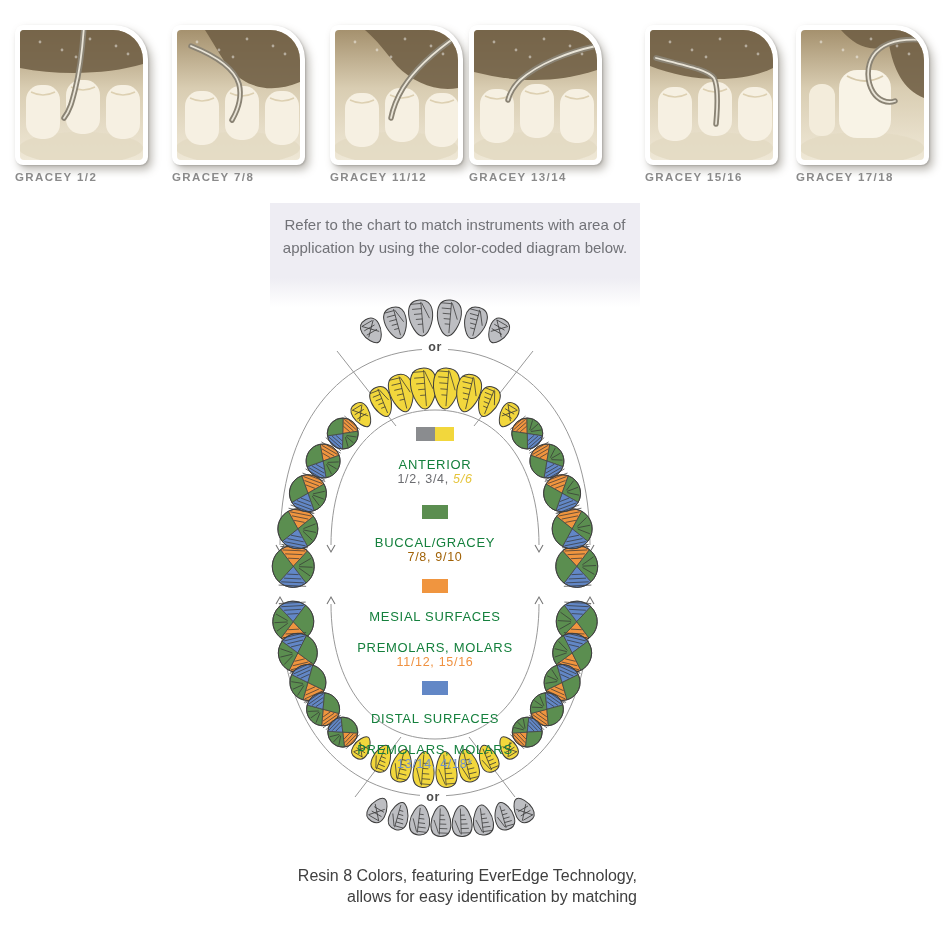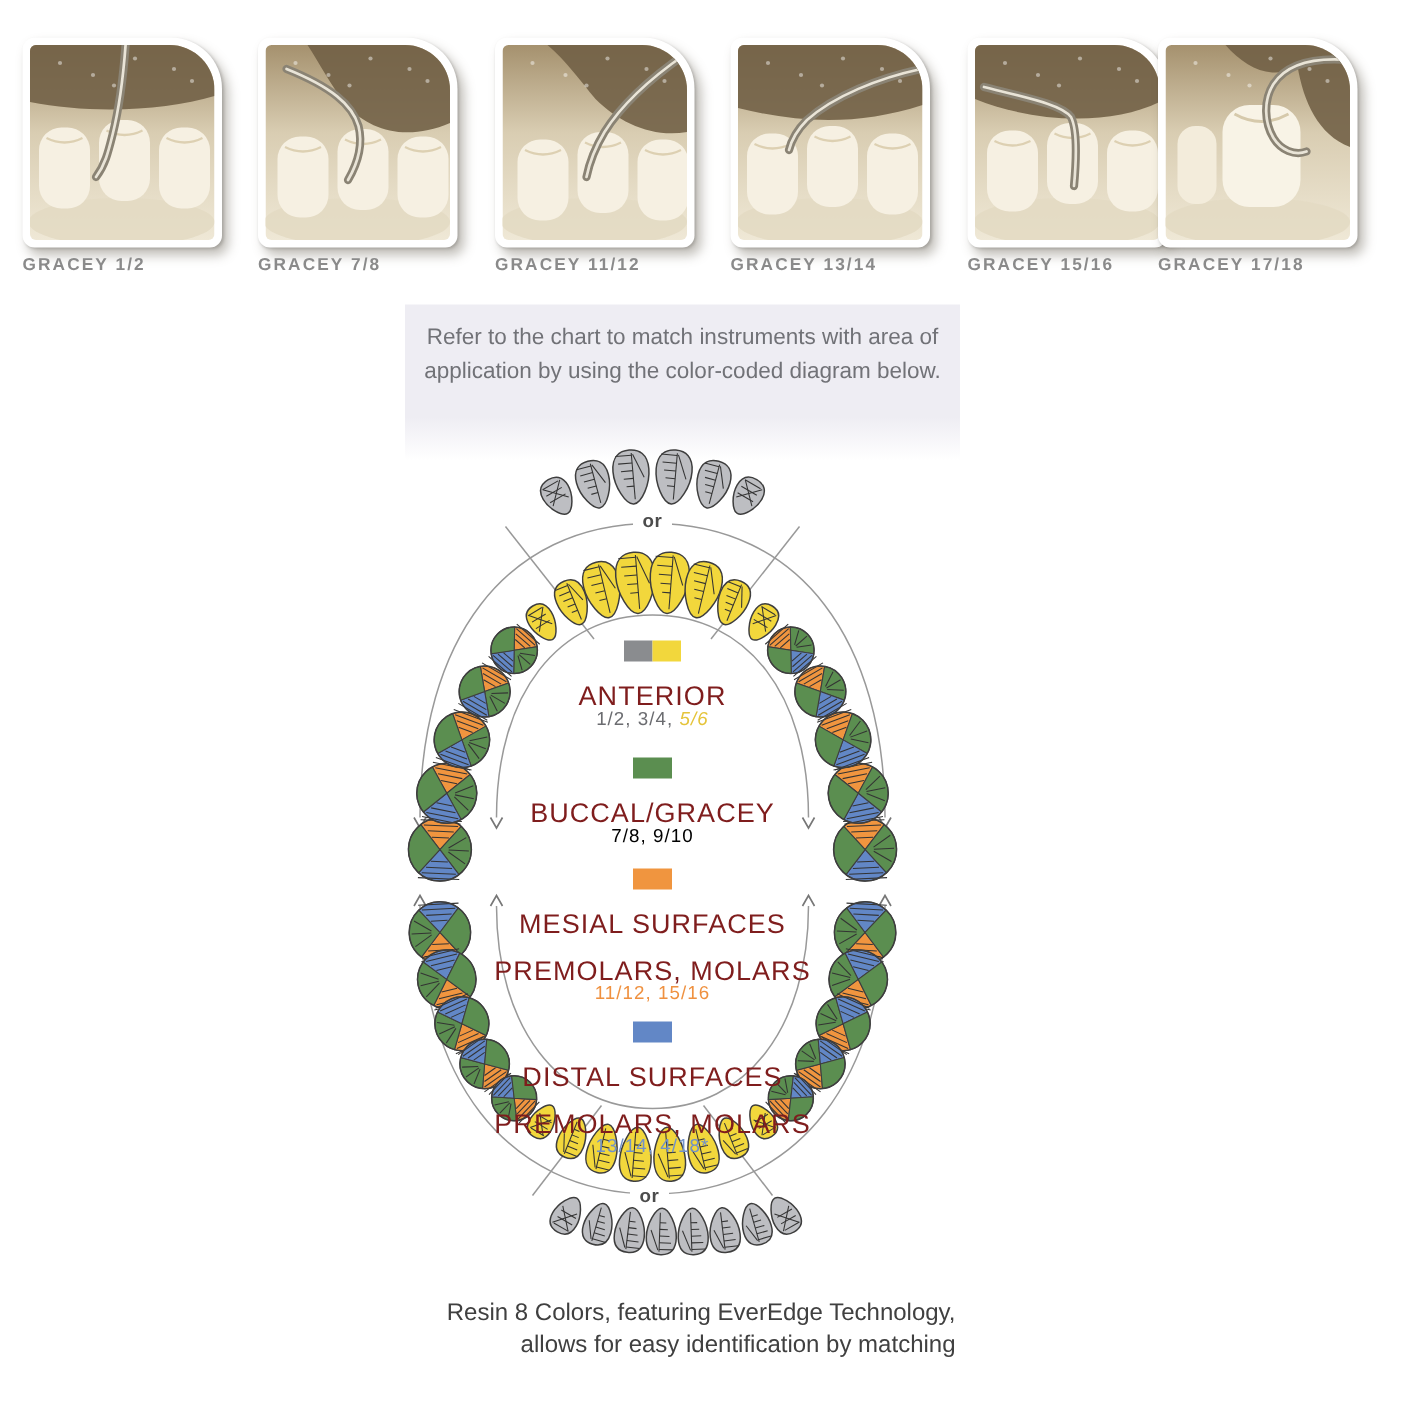--- a/index.html
+++ b/index.html
@@ -25,21 +25,21 @@
   
   #arch-svg{position:absolute;left:230px;top:290px;width:420px;height:560px;pointer-events:none;}
 
   
   .legend{position:absolute;left:285px;top:427px;width:300px;text-align:center;}
   .legend-item{margin-bottom:0;}
   .swatch-row{height:14px;margin-bottom:5px;font-size:0;}
   .swatch{display:inline-block;height:14px;vertical-align:top;}
   .swatch.half{width:19px;}
   .swatch.full{width:26px;}
-  .legend-title{font-size:18px;line-height:15px;color:#7f1d1d;letter-spacing:.7px;margin-top:16px;}
+  .legend-title{font-size:13px;line-height:15px;color:#15803d;letter-spacing:.7px;margin-top:16px;}
   .legend-nums{font-size:12.5px;line-height:15px;letter-spacing:.7px;color:#6b6c70;}
   .gap-a{height:18px;} .gap-b{height:14px;} .gap-c{height:11px;}
 
   
   .footer{position:absolute;left:297px;top:866px;width:340px;}
   .footer .line{font-size:16px;line-height:20.5px;color:#404040;text-align:right;}
 </style>
 </head>
 <body>
 
@@ -125,21 +125,21 @@
         <circle cx="42" cy="20" r="1.4" fill="#ffffff" opacity="0.45"></circle>
         <circle cx="70" cy="9" r="1.4" fill="#ffffff" opacity="0.45"></circle>
         <circle cx="96" cy="16" r="1.4" fill="#ffffff" opacity="0.45"></circle>
         <circle cx="56" cy="27" r="1.4" fill="#ffffff" opacity="0.45"></circle>
         <circle cx="108" cy="24" r="1.4" fill="#ffffff" opacity="0.45"></circle>
         <path d="M 122,6 C 96,24 78,42 68,58 C 62,68 58,78 56,88" fill="none" stroke="#8a8374" stroke-width="5.5" stroke-linecap="round"></path>
         <path d="M 122,6 C 96,24 78,42 68,58 C 62,68 58,78 56,88" fill="none" stroke="#e9e4d7" stroke-width="1.8" stroke-linecap="round"></path>
       </svg>
     <div class="card-label">GRACEY 11/12</div>
   </div>
-  <div class="card" style="left:487px">
+  <div class="card" style="left:469px">
     <svg class="photo" id="photo-3" viewBox="0 0 123 130">
         <defs>
           <linearGradient id="bg3" x1="0" y1="0" x2="0" y2="1">
             <stop offset="0" stop-color="#a5916e"></stop>
             <stop offset="0.45" stop-color="#d9cdb2"></stop>
             <stop offset="1" stop-color="#efe8d6"></stop>
           </linearGradient>
         </defs>
         <rect x="0" y="0" width="123" height="130" fill="url(#bg3)"></rect>
         <path d="M0,0 H123 V40 C 80,54 40,52 0,42 Z" fill="#6f5e44" opacity="0.88"></path>
@@ -183,21 +183,21 @@
         <circle cx="42" cy="20" r="1.4" fill="#ffffff" opacity="0.45"></circle>
         <circle cx="70" cy="9" r="1.4" fill="#ffffff" opacity="0.45"></circle>
         <circle cx="96" cy="16" r="1.4" fill="#ffffff" opacity="0.45"></circle>
         <circle cx="56" cy="27" r="1.4" fill="#ffffff" opacity="0.45"></circle>
         <circle cx="108" cy="24" r="1.4" fill="#ffffff" opacity="0.45"></circle>
         <path d="M 6,28 C 38,36 58,40 64,48 C 68,56 68,72 66,94" fill="none" stroke="#8a8374" stroke-width="5.5" stroke-linecap="round"></path>
         <path d="M 6,28 C 38,36 58,40 64,48 C 68,56 68,72 66,94" fill="none" stroke="#e9e4d7" stroke-width="1.8" stroke-linecap="round"></path>
       </svg>
     <div class="card-label">GRACEY 15/16</div>
   </div>
-  <div class="card" style="left:772px">
+  <div class="card" style="left:796px">
     <svg class="photo" id="photo-5" viewBox="0 0 123 130">
         <defs>
           <linearGradient id="bg5" x1="0" y1="0" x2="0" y2="1">
             <stop offset="0" stop-color="#a5916e"></stop>
             <stop offset="0.45" stop-color="#d9cdb2"></stop>
             <stop offset="1" stop-color="#efe8d6"></stop>
           </linearGradient>
         </defs>
         <rect x="0" y="0" width="123" height="130" fill="url(#bg5)"></rect>
         <path d="M40,0 H123 V68 C 102,60 92,38 88,14 C 72,24 54,16 40,0 Z" fill="#6f5e44" opacity="0.88"></path>
@@ -858,21 +858,21 @@
       <div class="legend-title">ANTERIOR</div>
       <div class="legend-nums"><span>1/2, 3/4, </span><span style="color: rgb(229, 196, 58); font-style: italic;">5/6</span></div>
       <div class="gap-a"></div>
     </div>
 
     <div class="legend-item">
       <div class="swatch-row">
         <span class="swatch full" style="background: rgb(91, 142, 80);"></span>
       </div>
       <div class="legend-title">BUCCAL/GRACEY</div>
-      <div class="legend-nums"><span style="color: #000000;">7/8, 9/10</span></div>
+      <div class="legend-nums"><span style="color: #a16207;">7/8, 9/10</span></div>
       <div class="gap-b"></div>
     </div>
 
     <div class="legend-item">
       <div class="swatch-row">
         <span class="swatch full" style="background: rgb(240, 149, 63);"></span>
       </div>
       <div class="legend-title">MESIAL SURFACES</div>
       <div class="legend-title">PREMOLARS, MOLARS</div>
       <div class="legend-nums"><span style="color: rgb(239, 145, 64);">11/12, 15/16</span></div>

